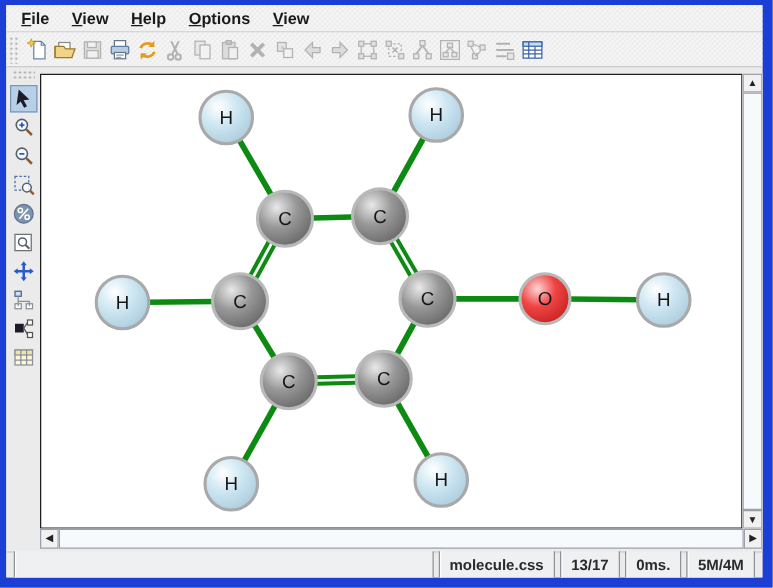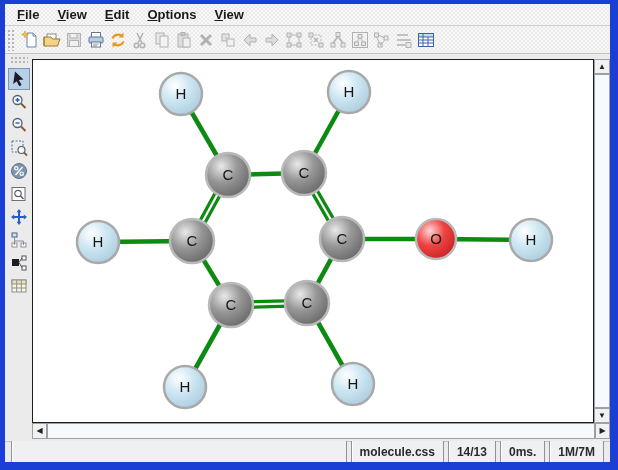--- a/index.html
+++ b/index.html
@@ -74,21 +74,21 @@
 </style>
 </head>
 <body>
 
 <div class="frame">
   <div class="app">
 
     <div class="menubar texture">
       <span class="menu-item">File</span>
       <span class="menu-item">View</span>
-      <span class="menu-item">Edit</span>
+      <span class="menu-item">Help</span>
       <span class="menu-item">Options</span>
       <span class="menu-item">View</span>
     </div>
 
     <div class="toolbar texture">
       <span class="grip"></span>
       <span id="toolbar-buttons" style="display:flex;">
           <span class="tbtn">
             <svg width="20" height="20" viewBox="0 0 20 20">
               <path d="M7 3h6l3 3v11H7z" fill="#fff" stroke="#6b85a8"></path>
@@ -409,19 +409,19 @@
       <div class="hscroll">
         <span class="sb-btn">◀</span>
         <span class="sb-thumb"></span>
         <span class="sb-btn">▶</span>
       </div>
     </div>
 
     <div class="statusbar">
       <span class="sbpanel stretch"></span>
       <span class="sbpanel">molecule.css</span>
-      <span class="sbpanel">14/13</span>
+      <span class="sbpanel">13/17</span>
       <span class="sbpanel">0ms.</span>
-      <span class="sbpanel">1M/7M</span>
+      <span class="sbpanel">5M/4M</span>
     </div>
 
   </div>
 </div>
 
 </body></html>

